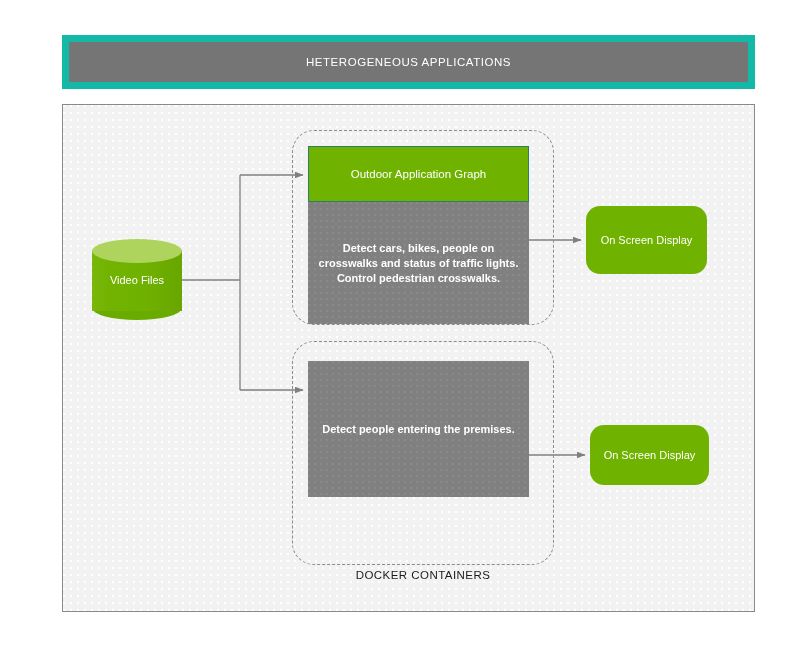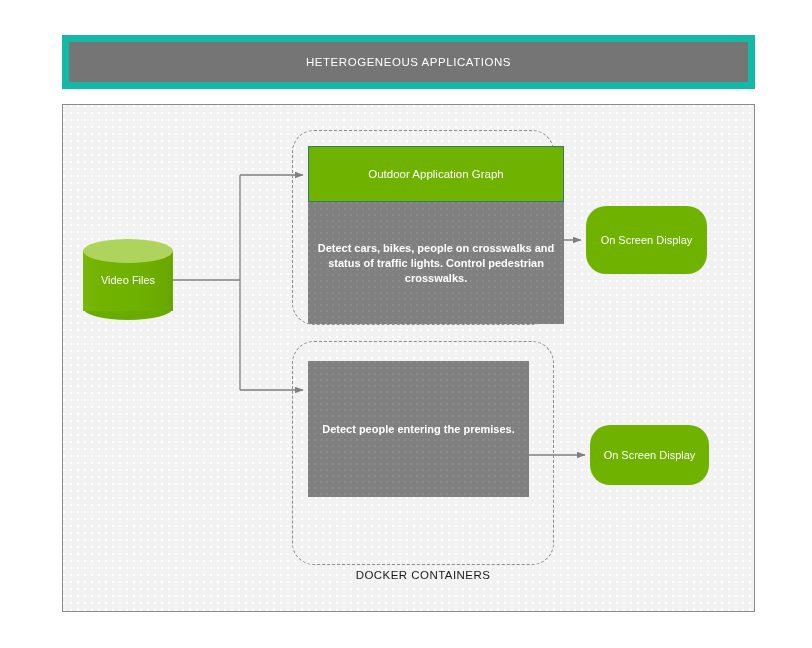--- a/index.html
+++ b/index.html
@@ -46,21 +46,21 @@
     border: 1px solid #8a8a8a;
     background-color: #f2f2f2;
     background-image:
       radial-gradient(circle at 1px 1px, #ffffff 1.1px, transparent 1.2px);
     background-size: 7px 7px;
   }
 
   
   #video-files {
     position: absolute;
-    left: 83px;
+    left: 92px;
     top: 239px;
     width: 81px;
     height: 82px;
   }
   #video-files .cyl-body {
     position: absolute;
     left: 0;
     top: 12px;
     width: 90px;
     height: 60px;
@@ -135,30 +135,30 @@
     display: flex;
     align-items: center;
     justify-content: center;
     color: #ffffff;
     font-size: 11px;
     line-height: 15px;
     text-align: center;
     padding: 0 8px;
     font-weight: bold;
   }
-  #card-outdoor { left: 308px; top: 146px; width: 256px; height: 178px; }
+  #card-outdoor { left: 308px; top: 146px; width: 221px; height: 178px; }
   #card-outdoor .card-body { height: 122px; }
   #card-indoor  { left: 308px; top: 361px; width: 221px; height: 192px; }
   #card-indoor  .card-body { height: 136px; }
 
   
   .osd-box {
     position: absolute;
     background: #6fb300;
-    border-radius: 20px;
+    border-radius: 14px;
     display: flex;
     align-items: center;
     justify-content: center;
     color: #ffffff;
     font-size: 11px;
     line-height: 15px;
     text-align: center;
   }
   #osd-outdoor { left: 586px; top: 206px; width: 121px; height: 68px; }
   #osd-indoor  { left: 590px; top: 425px; width: 119px; height: 60px; }

